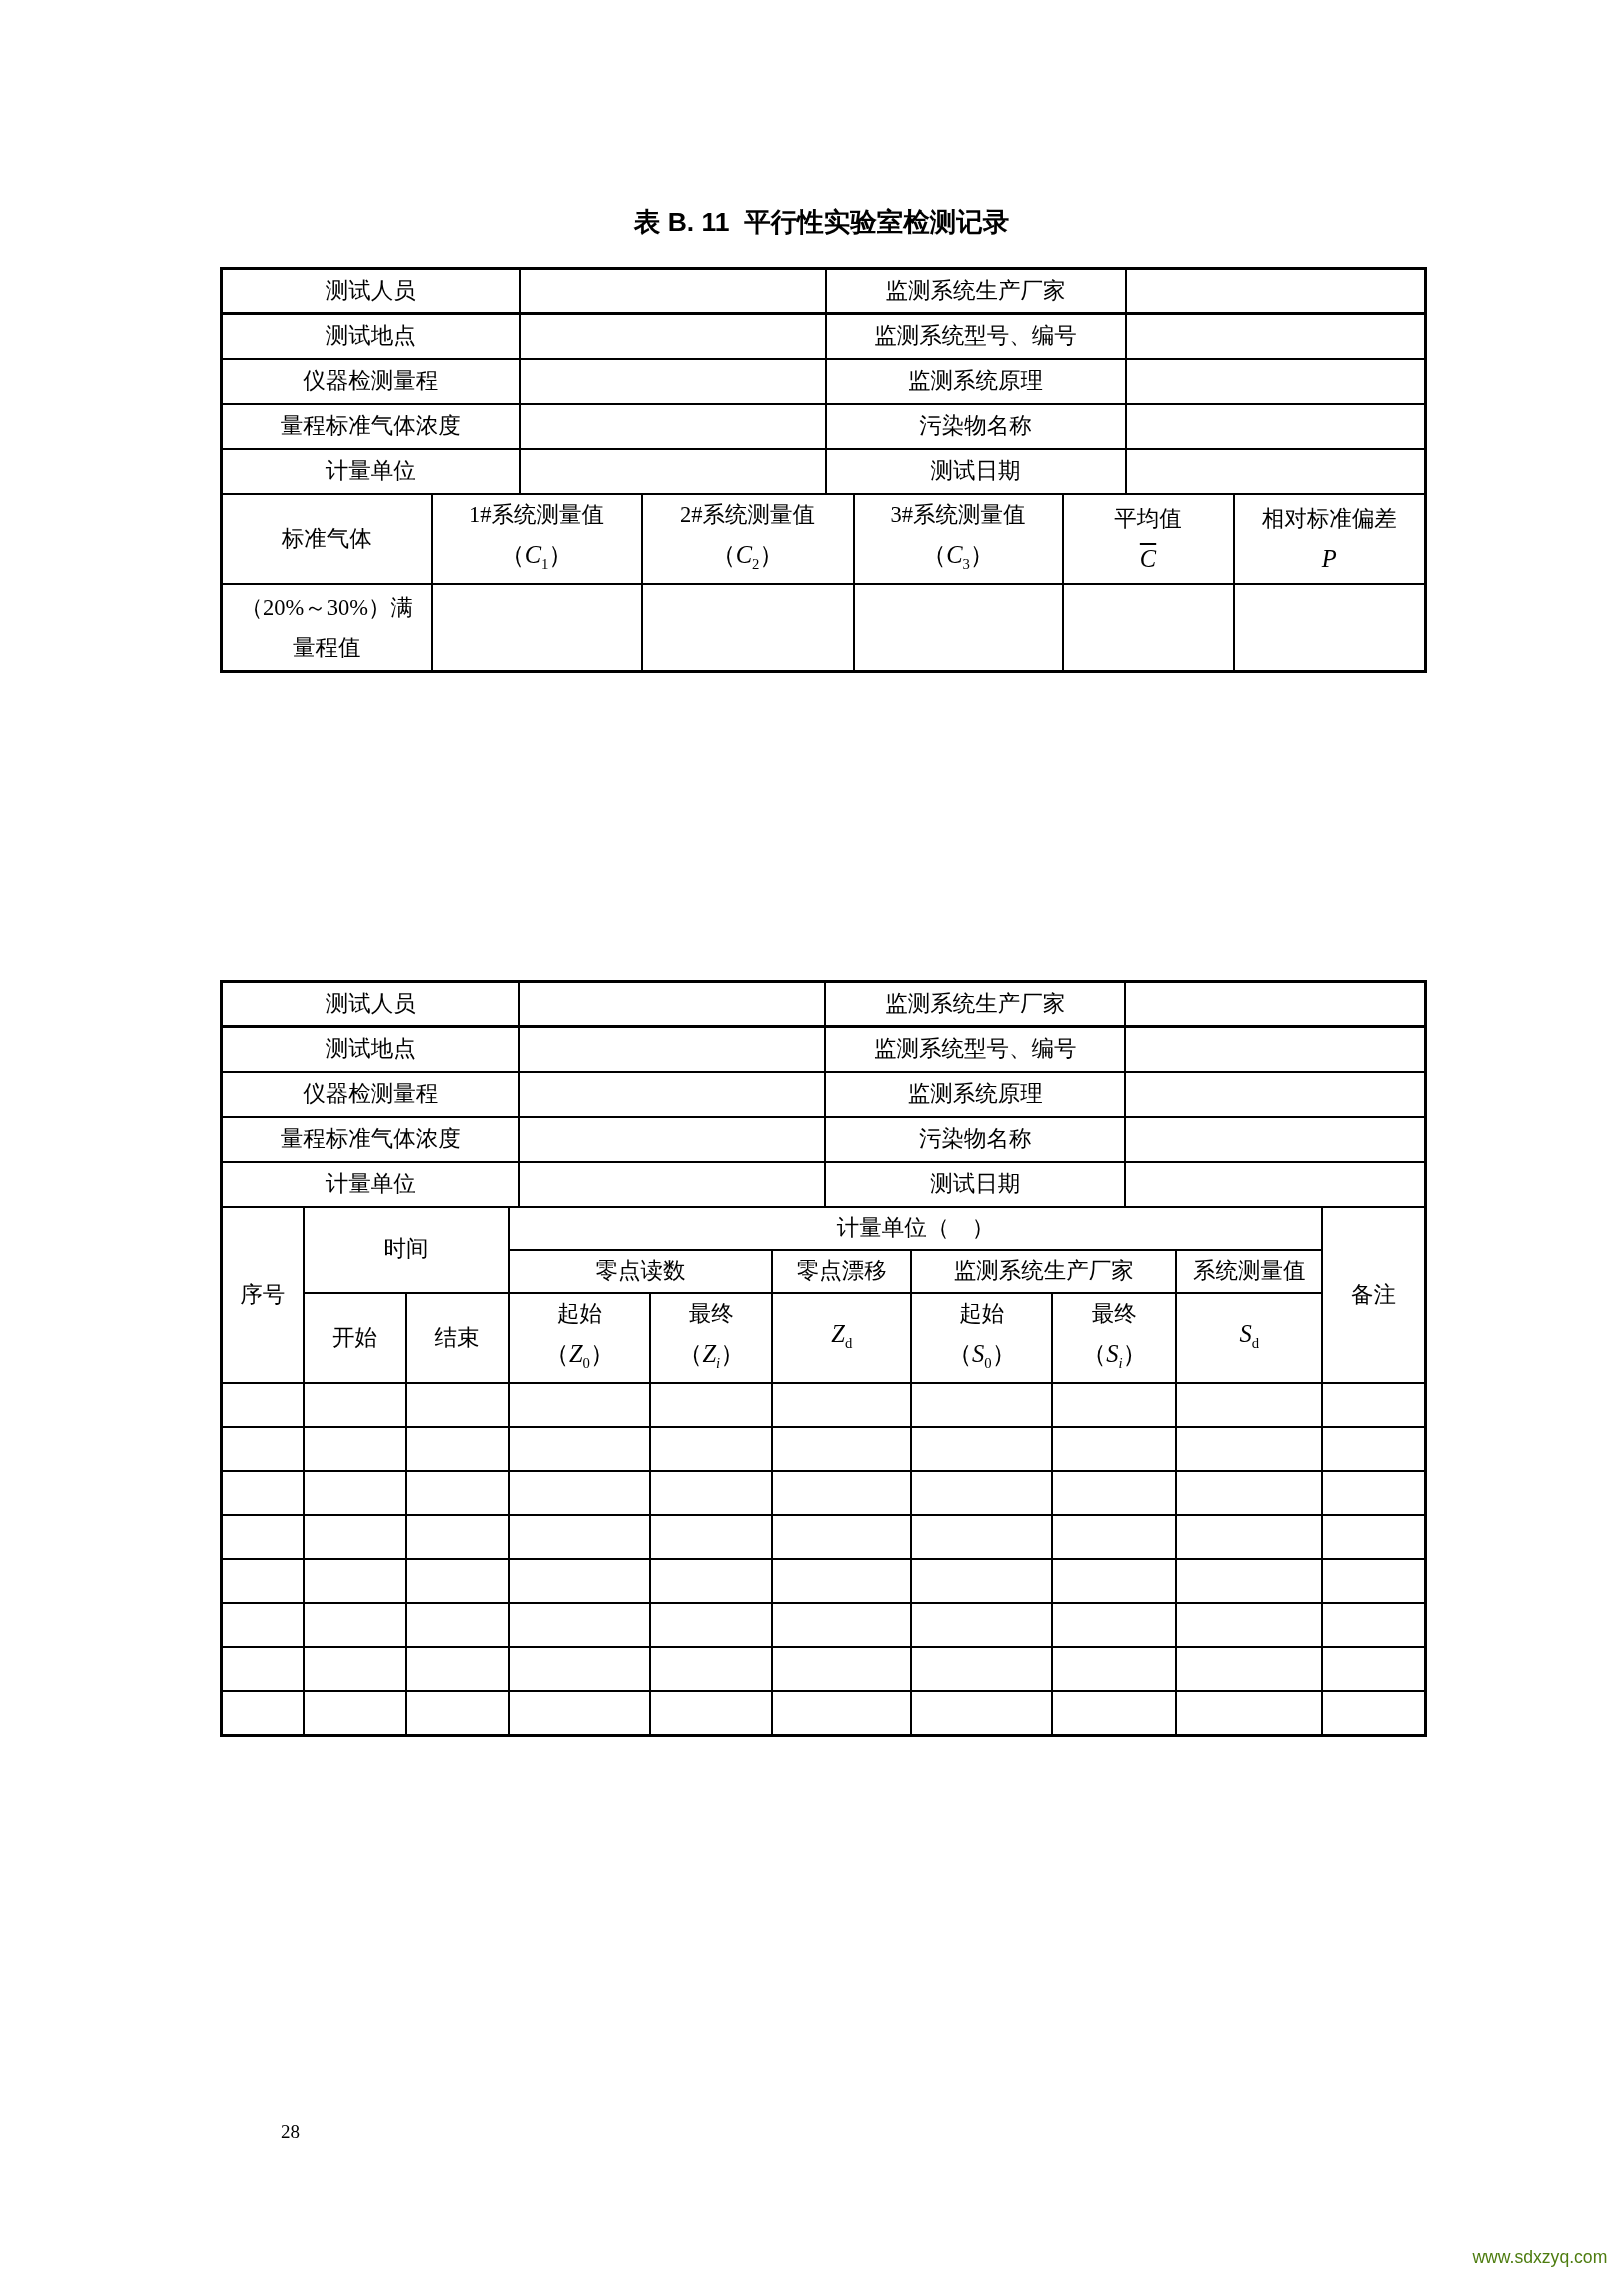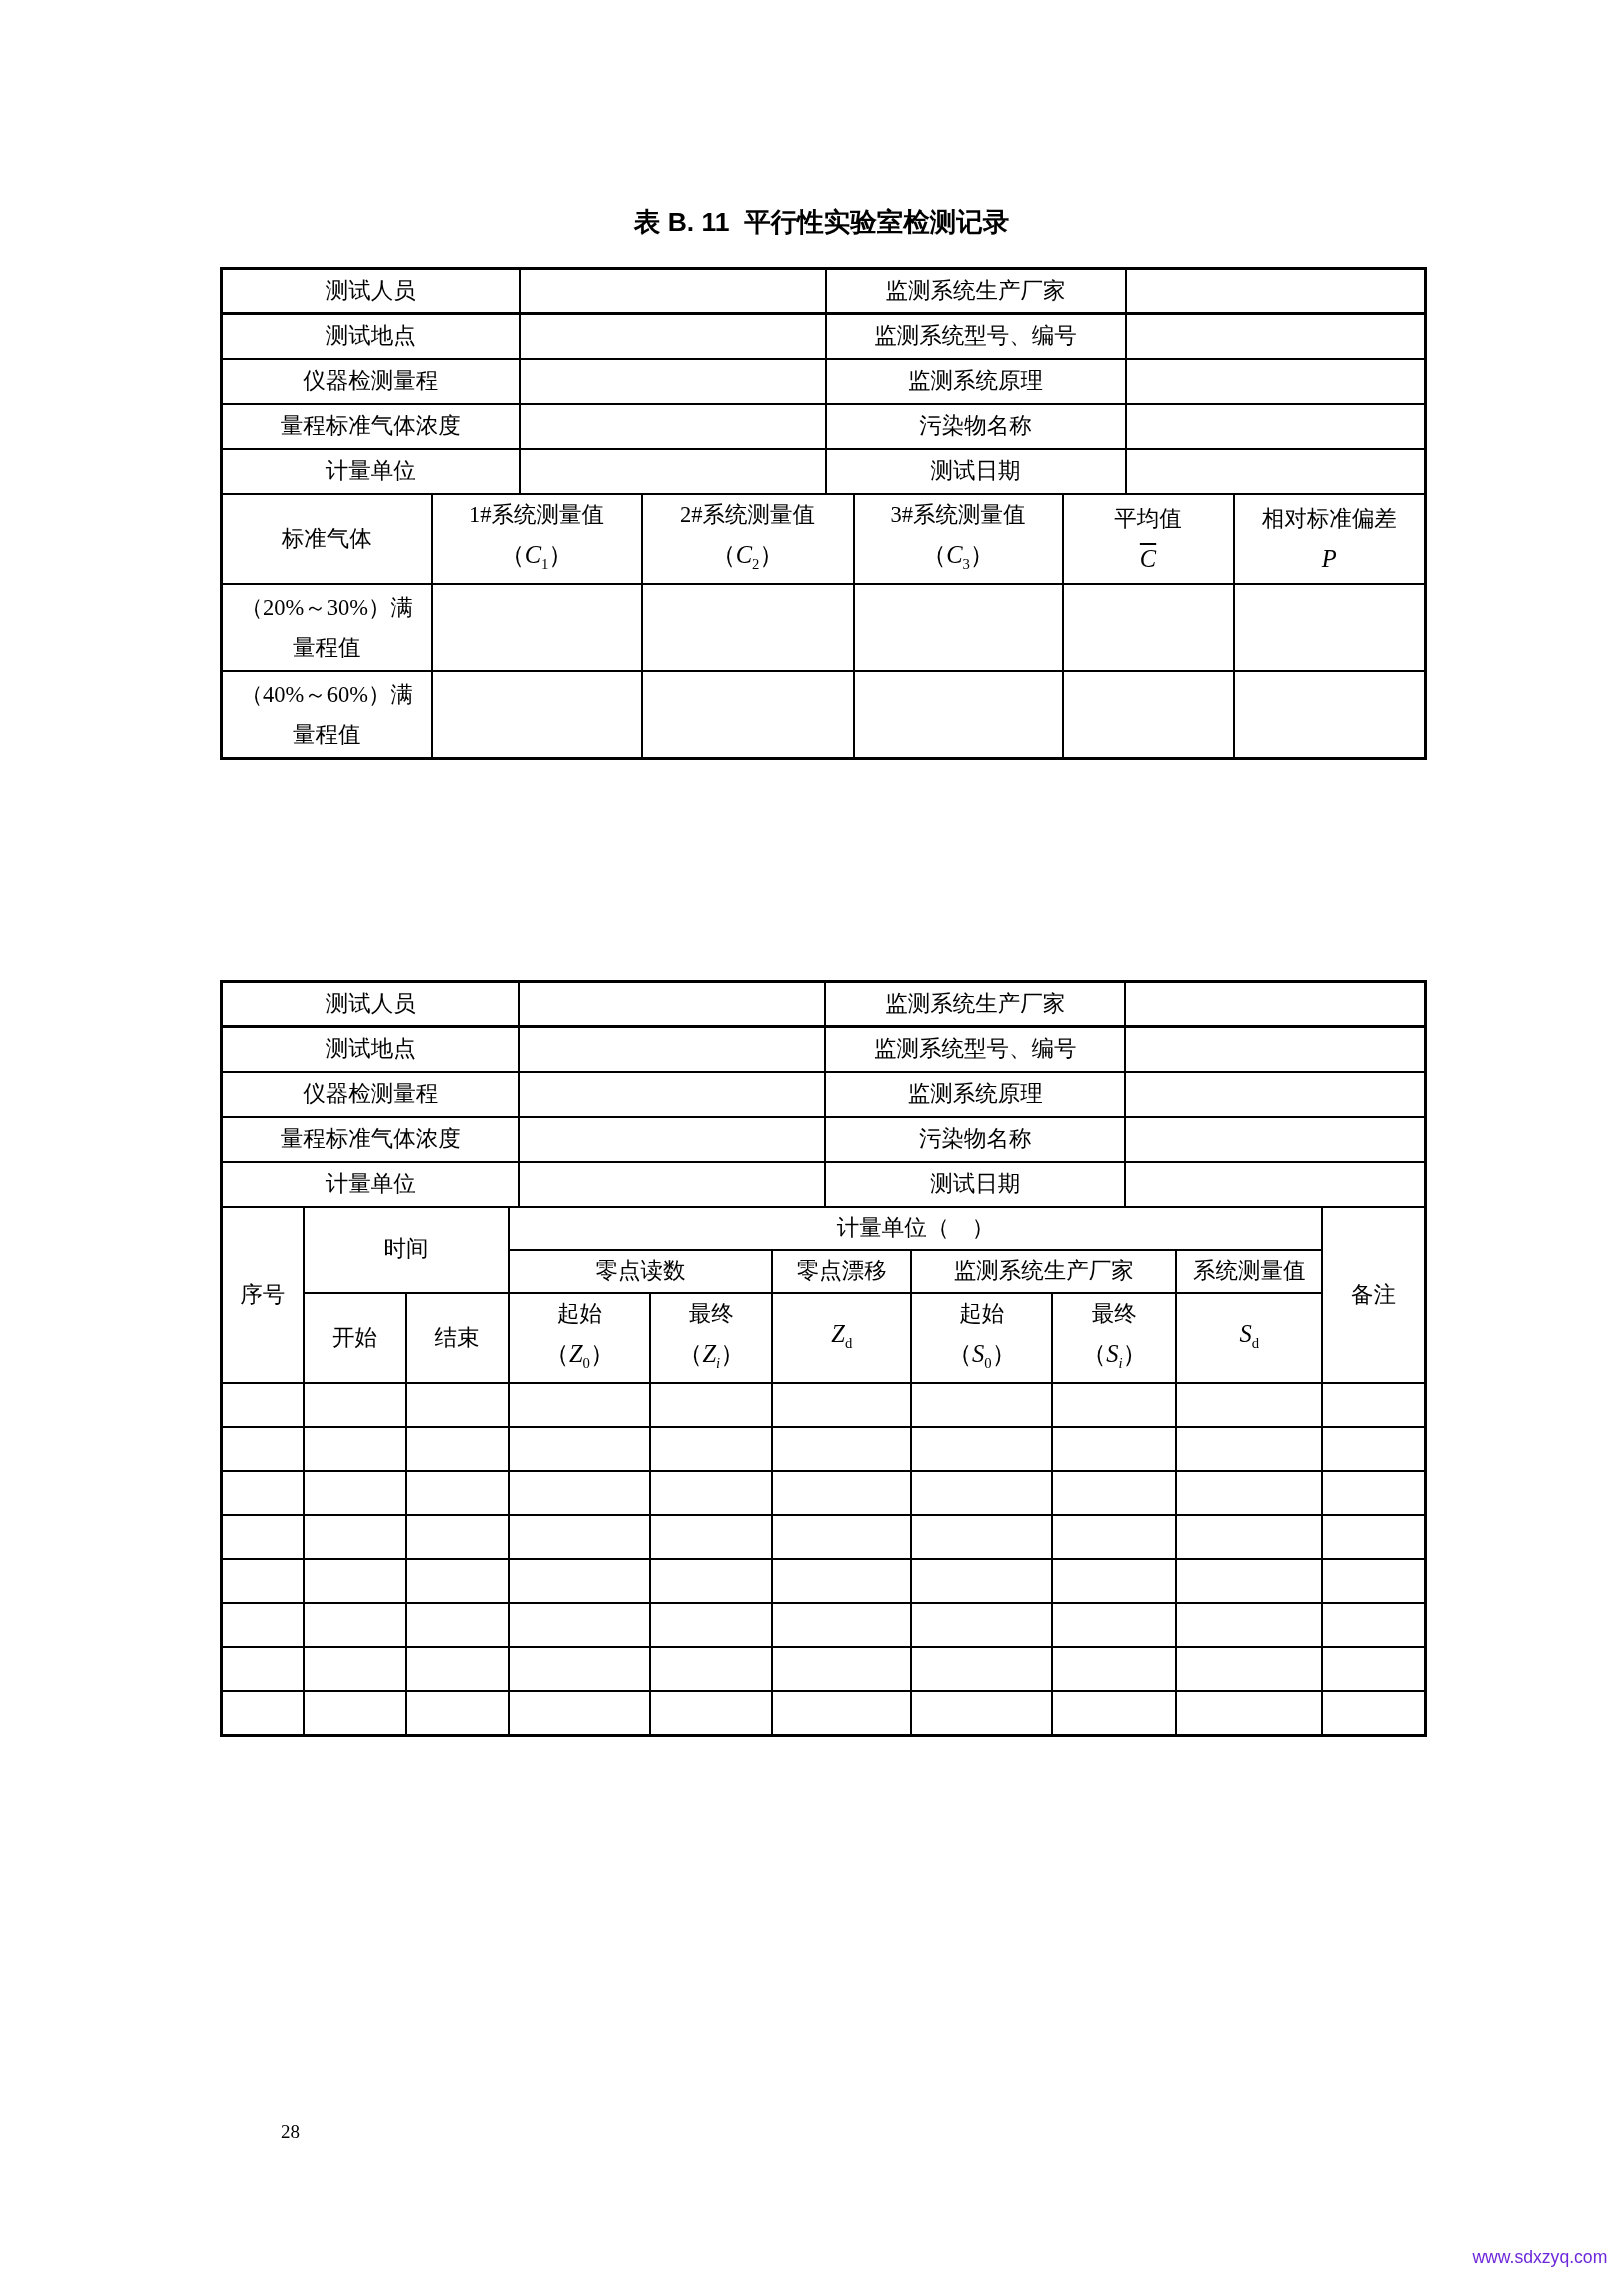--- a/index.html
+++ b/index.html
@@ -23,21 +23,21 @@
   tr.r-h44{height:43px;}
   tr.r-h88{height:86px;}
   tr.r-body{height:44px;}
   .two-line div{line-height:40px;}
   .sym{font-size:24.5px;line-height:28px;}
   .sym i{font-family:"Liberation Serif", serif;}
   sub{font-size:14.7px;font-style:normal;}
   sub.it{font-style:italic;}
   .ovl{text-decoration:overline;}
   .pagenum{position:absolute;left:281px;top:2121px;font-size:19px;}
-  .watermark{position:absolute;right:13.7px;top:2247px;font-size:17.6px;color:#6d28d9;
+  .watermark{position:absolute;right:13.7px;top:2247px;font-size:17.6px;color:#4d7c0f;
         font-family:"Liberation Sans", sans-serif;}
 </style>
 </head>
 <body>
 
 <div class="page">
 
   <div class="tbl-title" id="t1-title">表 B. 11  平行性实验室检测记录</div>
 
   <table class="sheet" id="table-b11">
@@ -102,31 +102,20 @@
           <div class="sym"><i class="ovl">C</i></div>
         </td>
         <td class="two-line">
           <div>相对标准偏差</div>
           <div class="sym"><i>P</i></div>
         </td>
       </tr>
       <tr class="r-data">
         <td class="two-line">
           <div>（20%～30%）满</div>
-            <div>量程值</div>
-        </td>
-        <td colspan="2"></td>
-        <td colspan="2"></td>
-        <td></td>
-        <td colspan="2"></td>
-        <td></td>
-      </tr>
-      <tr class="r-data">
-        <td class="two-line">
-          <div>（40%～60%）满</div>
             <div>量程值</div>
         </td>
         <td colspan="2"></td>
         <td colspan="2"></td>
         <td></td>
         <td colspan="2"></td>
         <td></td>
       </tr>
     </tbody>
   </table>

